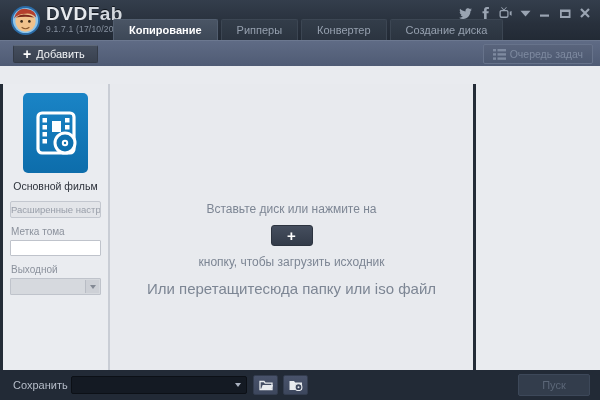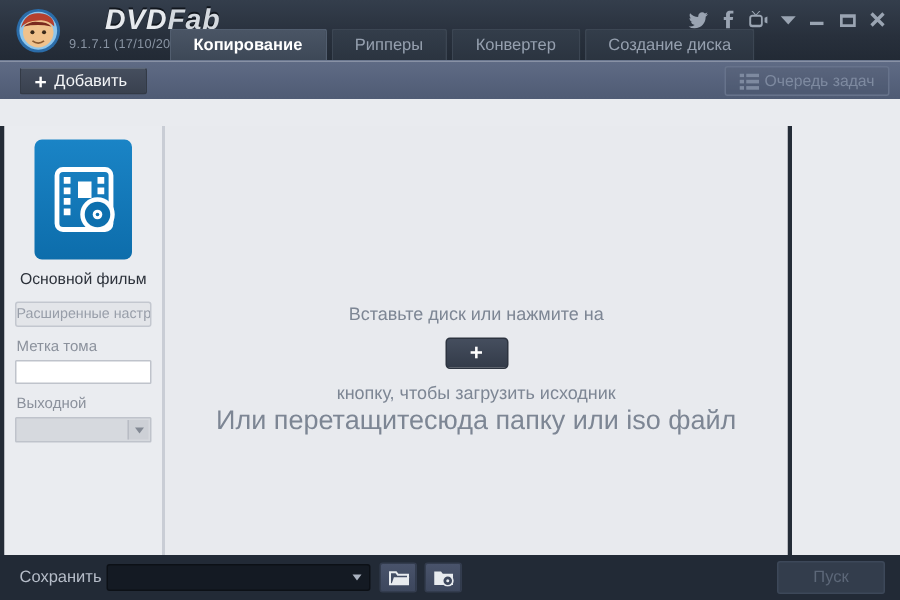--- a/index.html
+++ b/index.html
@@ -6,22 +6,22 @@
   html,body { width:600px; height:400px; }
   body { font-family:"Liberation Sans","DejaVu Sans",sans-serif; }
   .window { position:relative; width:600px; height:400px; overflow:hidden; background:#e9ebef; }
 
   
   .titlebar { position:absolute; left:0; top:0; width:600px; height:40px;
     background:linear-gradient(#343e4c, #28303c 60%, #222a35); }
   .logo-wrap { position:absolute; left:10px; top:4px; display:flex; align-items:flex-start; }
   .mascot { width:31px; height:31px; margin-top:1px; }
   .brand-block { margin-left:5px; }
-  .brand { font-style:italic; font-weight:bold; font-size:19px; letter-spacing:0.5px;
-    color:#e7eaee; text-shadow:0 -1px 0 #11161d; line-height:20px;margin-left:24px; }
+  .brand { font-weight:bold; font-size:19px; letter-spacing:0.5px;
+    color:#e7eaee; text-shadow:0 -1px 0 #11161d; line-height:20px; }
   .brand .fab { font-weight:600; color:#d4d9df; }
   .version { font-size:8.5px; color:#8893a2; margin-top:0px; letter-spacing:0.2px; }
 
   .tabs { position:absolute; left:113px; bottom:0; display:flex; gap:3px; }
   .tab { height:21px; line-height:20px; padding:0 15px; font-size:11px; color:#96a0af;
     background:linear-gradient(#333d4a,#2b3440); border:1px solid #3c4653; border-bottom:none;
     border-radius:2px 2px 0 0; cursor:default; }
   .tab.active { background:linear-gradient(#4a5565,#3d4857); color:#ffffff; font-weight:bold;
     border-color:#525e6f; }
 
@@ -38,21 +38,21 @@
   .add-plus { font-weight:bold; font-size:14px; line-height:14px; color:#ffffff; }
   .queue-btn { position:absolute; right:7px; top:3px; height:20px; padding:0 9px;
     background:linear-gradient(#59647c,#4d5971); border:1px solid #67738b; border-radius:2px;
     color:#7e8aa0; font-size:10.5px; display:flex; align-items:center; gap:4px; }
 
   
   .modebar { position:absolute; left:0; top:66px; width:600px; height:18px; background:#0098de;
     color:#ffffff; font-size:10.5px; line-height:18px; padding-left:8px; }
 
   
-  .content { position:absolute; left:0; top:84px; width:528px; height:286px; display:flex;
+  .content { position:absolute; left:0; top:84px; width:476px; height:286px; display:flex;
     background:#e9ebef; border-left:3px solid #242c37; border-right:3px solid #242c37; }
   .sidebar { width:105px; padding-top:9px; background:#eaecf0; }
   .vdivider { width:2px; background:#c9cdd5; }
   .main { flex:1; position:relative; background:#e8eaee; }
 
   .tile { width:65px; height:80px; margin:0 auto; border-radius:5px;
     background:linear-gradient(#1a84c6,#0d6dab); display:flex; align-items:center; justify-content:center; }
   .tile-label { text-align:center; font-size:10.5px; color:#2c313a; margin-top:7px; }
 
   .adv-btn { display:block; width:91px; margin:9px auto 0; height:17px; line-height:15px;
@@ -65,21 +65,21 @@
     border:1px solid #bfc3cb; border-radius:1px; }
   .out-arrow { position:absolute; right:1px; top:1px; width:14px; height:13px; background:#cdd0d6;
     border-left:1px solid #b8bcc4; display:flex; align-items:center; justify-content:center; }
   .out-arrow:after { content:""; border:3px solid transparent; border-top:4px solid #838994; margin-top:3px; }
 
   .hint { position:absolute; left:0; right:0; top:118px; text-align:center; color:#7d8694; }
   .hint-line1 { display:flex; align-items:center; justify-content:center; gap:9px; font-size:12px;flex-direction:column; }
   .hint-plus { display:inline-flex; width:42px; height:21px; border-radius:3px;
     background:linear-gradient(#454e5e,#333b49); border:1px solid #2c333f;
     color:#ffffff; font-size:15px; font-weight:bold; align-items:center; justify-content:center; }
-  .hint-line2 { margin-top:1px; font-size:18px; }
+  .hint-line2 { margin-top:11px; font-size:15px; }
 
   
   .bottombar { position:absolute; left:0; top:370px; width:600px; height:30px; background:#222a36; }
   .save-label { position:absolute; left:13px; top:9px; font-size:11px; color:#b6bdc9; }
   .save-combo { position:absolute; left:71px; top:6px; width:176px; height:18px; background:#141a23;
     border:1px solid #0c1016; border-radius:2px; }
   .combo-arrow { position:absolute; right:5px; top:6px; border:3.5px solid transparent;
     border-top:4.5px solid #aab2bf; }
   .bb-btn { position:absolute; top:5px; width:25px; height:20px; border-radius:2px;
     background:linear-gradient(#49536b,#3d475d); border:1px solid #333c4e;

